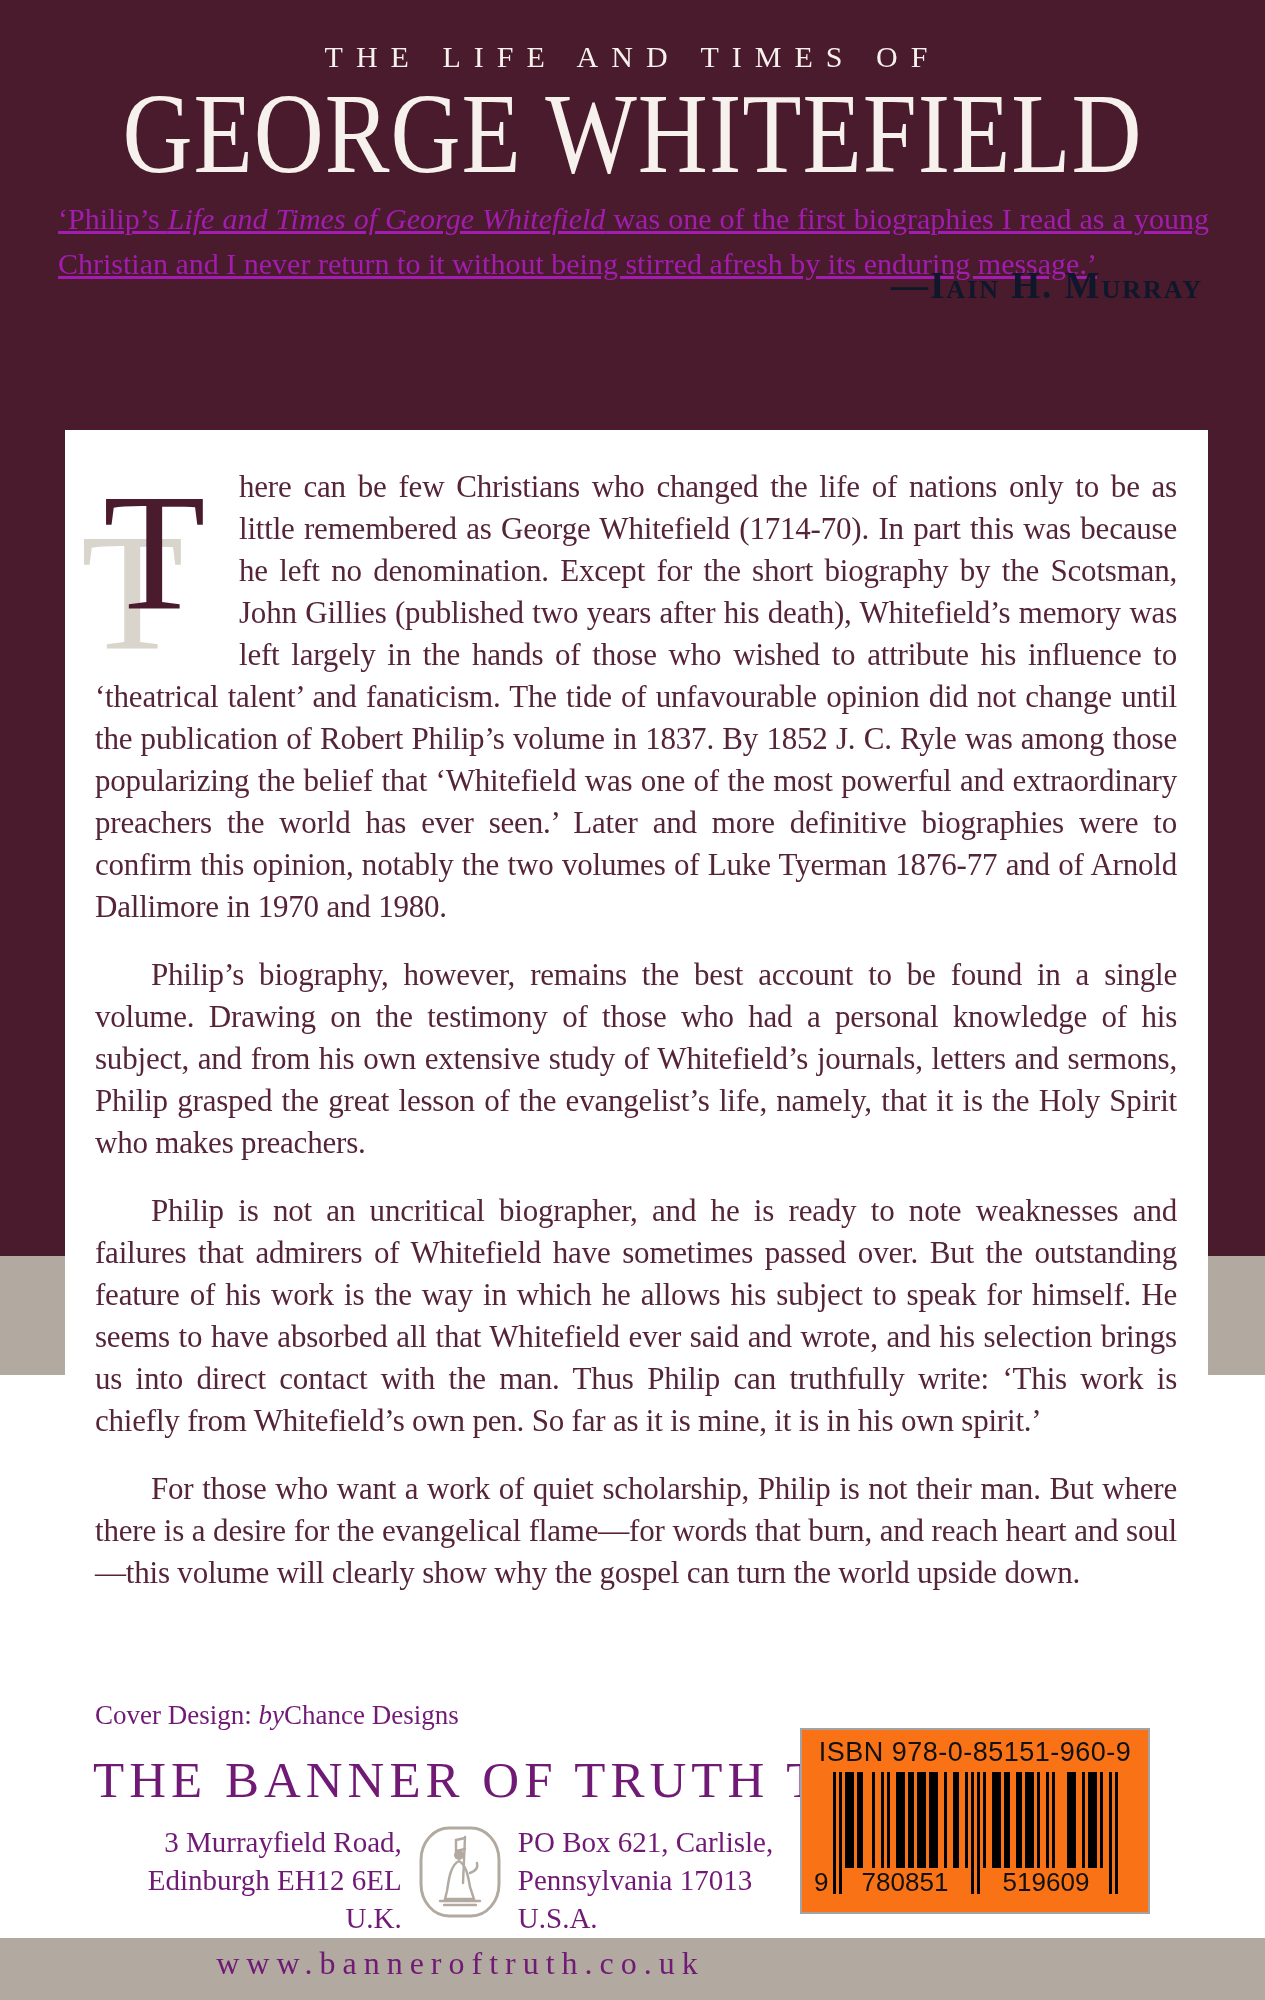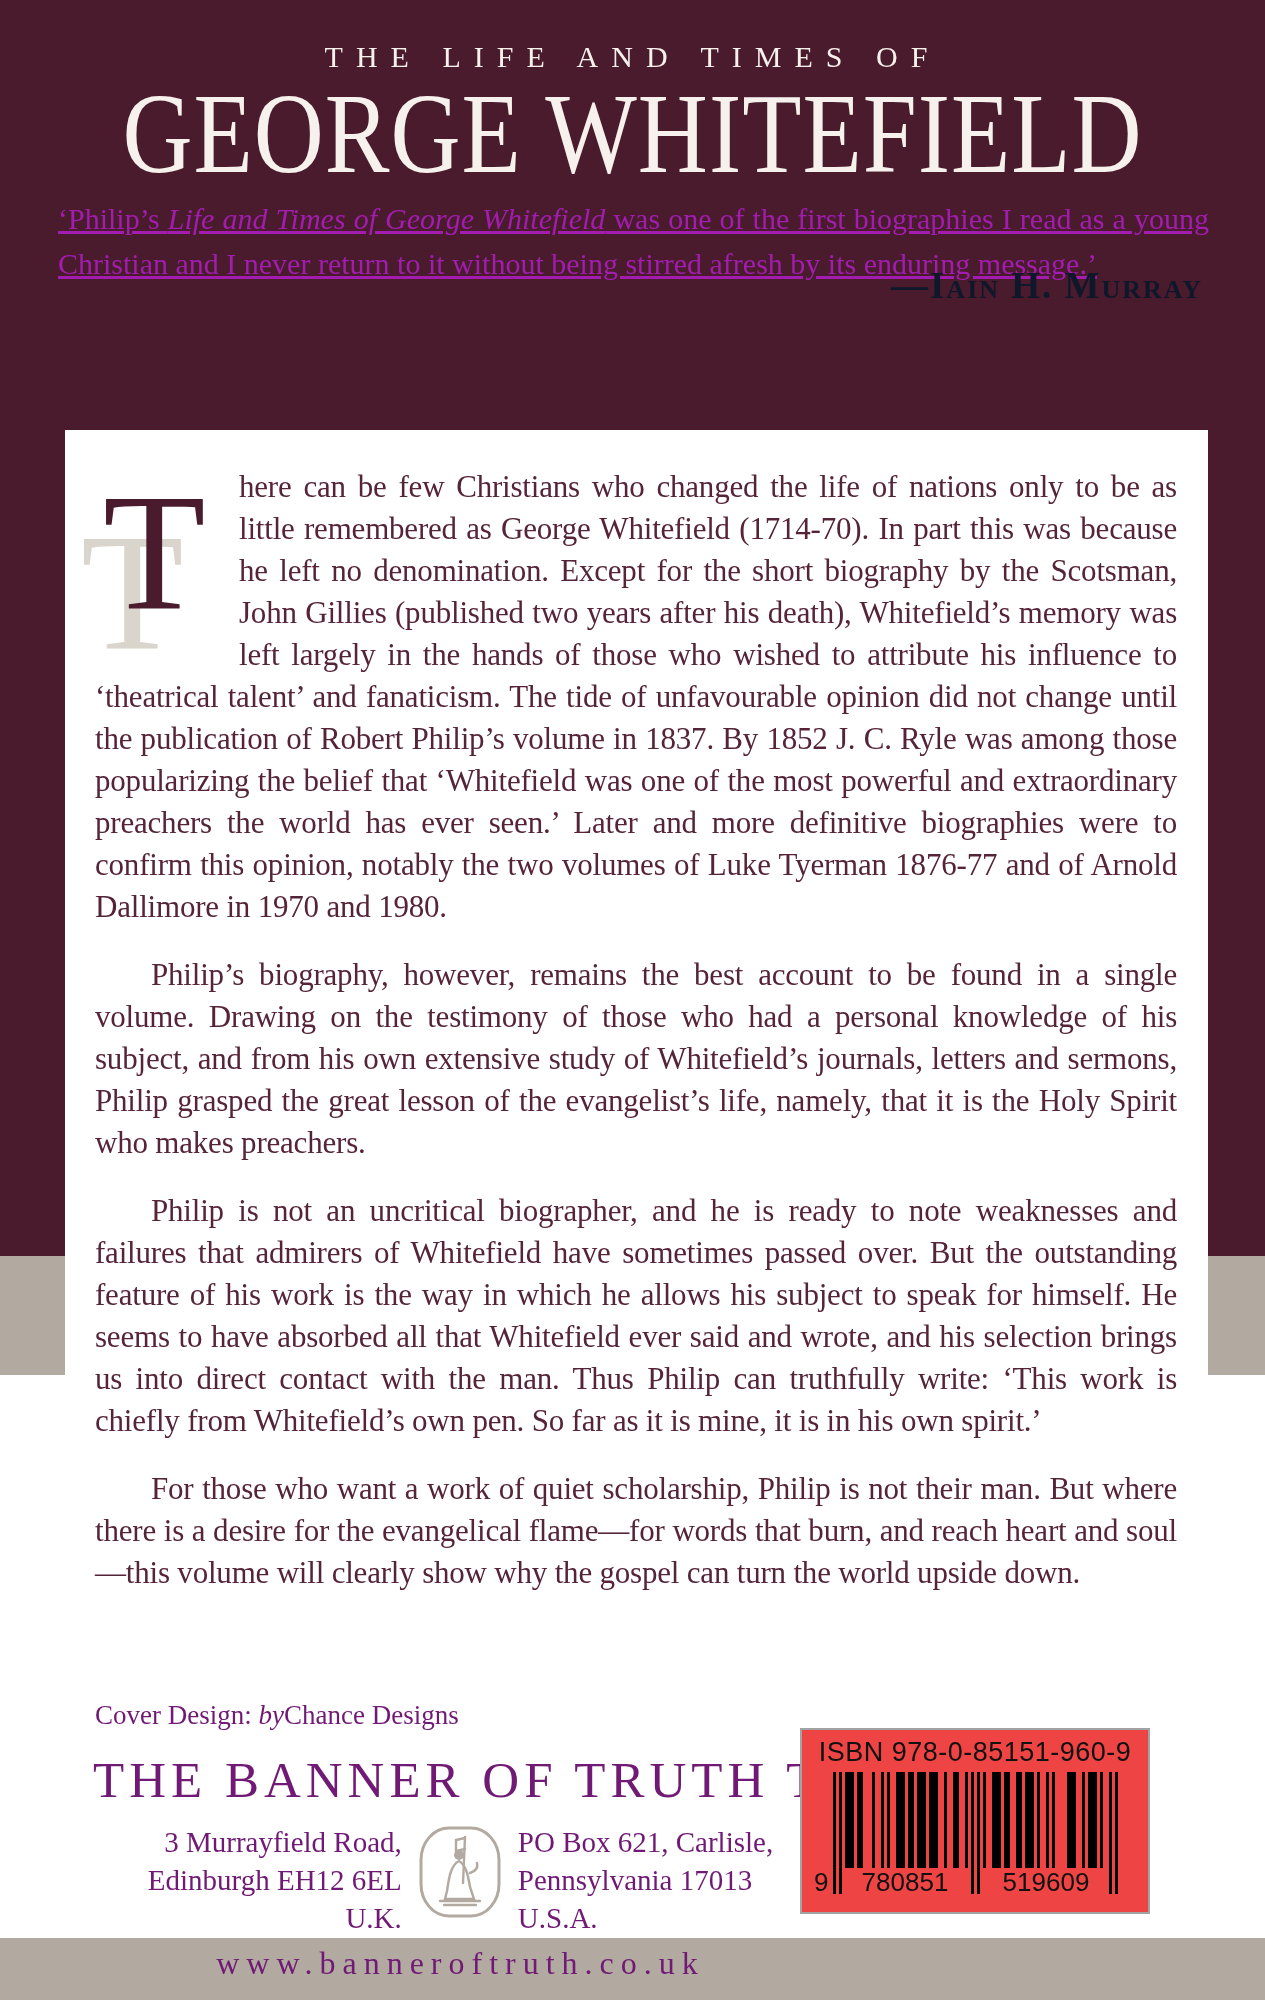--- a/index.html
+++ b/index.html
@@ -62,21 +62,21 @@
   .addr-row{display:flex;justify-content:center;align-items:flex-start;gap:16px;}
   .addr{font-size:29px;line-height:38px;}
   .addr.uk{text-align:right;}
   .addr.us{text-align:left;}
   .logo{width:84px;height:94px;flex:0 0 auto;margin-top:2px;}
   .website{text-align:center;font-size:32px;letter-spacing:7px;margin-top:8px;white-space:nowrap;}
 
   
   .isbn-box{
     position:absolute;left:800px;top:1728px;width:350px;height:186px;
-    background:#ef4444;border:2px solid #a3a3a3;box-sizing:border-box;text-align:center;
+    background:#f97316;border:2px solid #a3a3a3;box-sizing:border-box;text-align:center;
     font-family:"Liberation Sans","DejaVu Sans",sans-serif;color:#111;
   }
   .isbn-label{font-size:27px;font-weight:500;letter-spacing:0.5px;margin-top:7px;}
   .barcode{position:relative;width:285px;height:130px;margin:4px auto 0;}
   .bars{display:flex;height:122px;align-items:flex-start;}
   .bar{width:3px;height:96px;flex:0 0 auto;}
   .bar.on{background:#000;}
   .bar.tall{height:122px;}
   .bc-digit{position:absolute;top:97px;font-size:26px;line-height:1;background:transparent;}
   .bc-d9{left:-24px;width:20px;text-align:right;}

